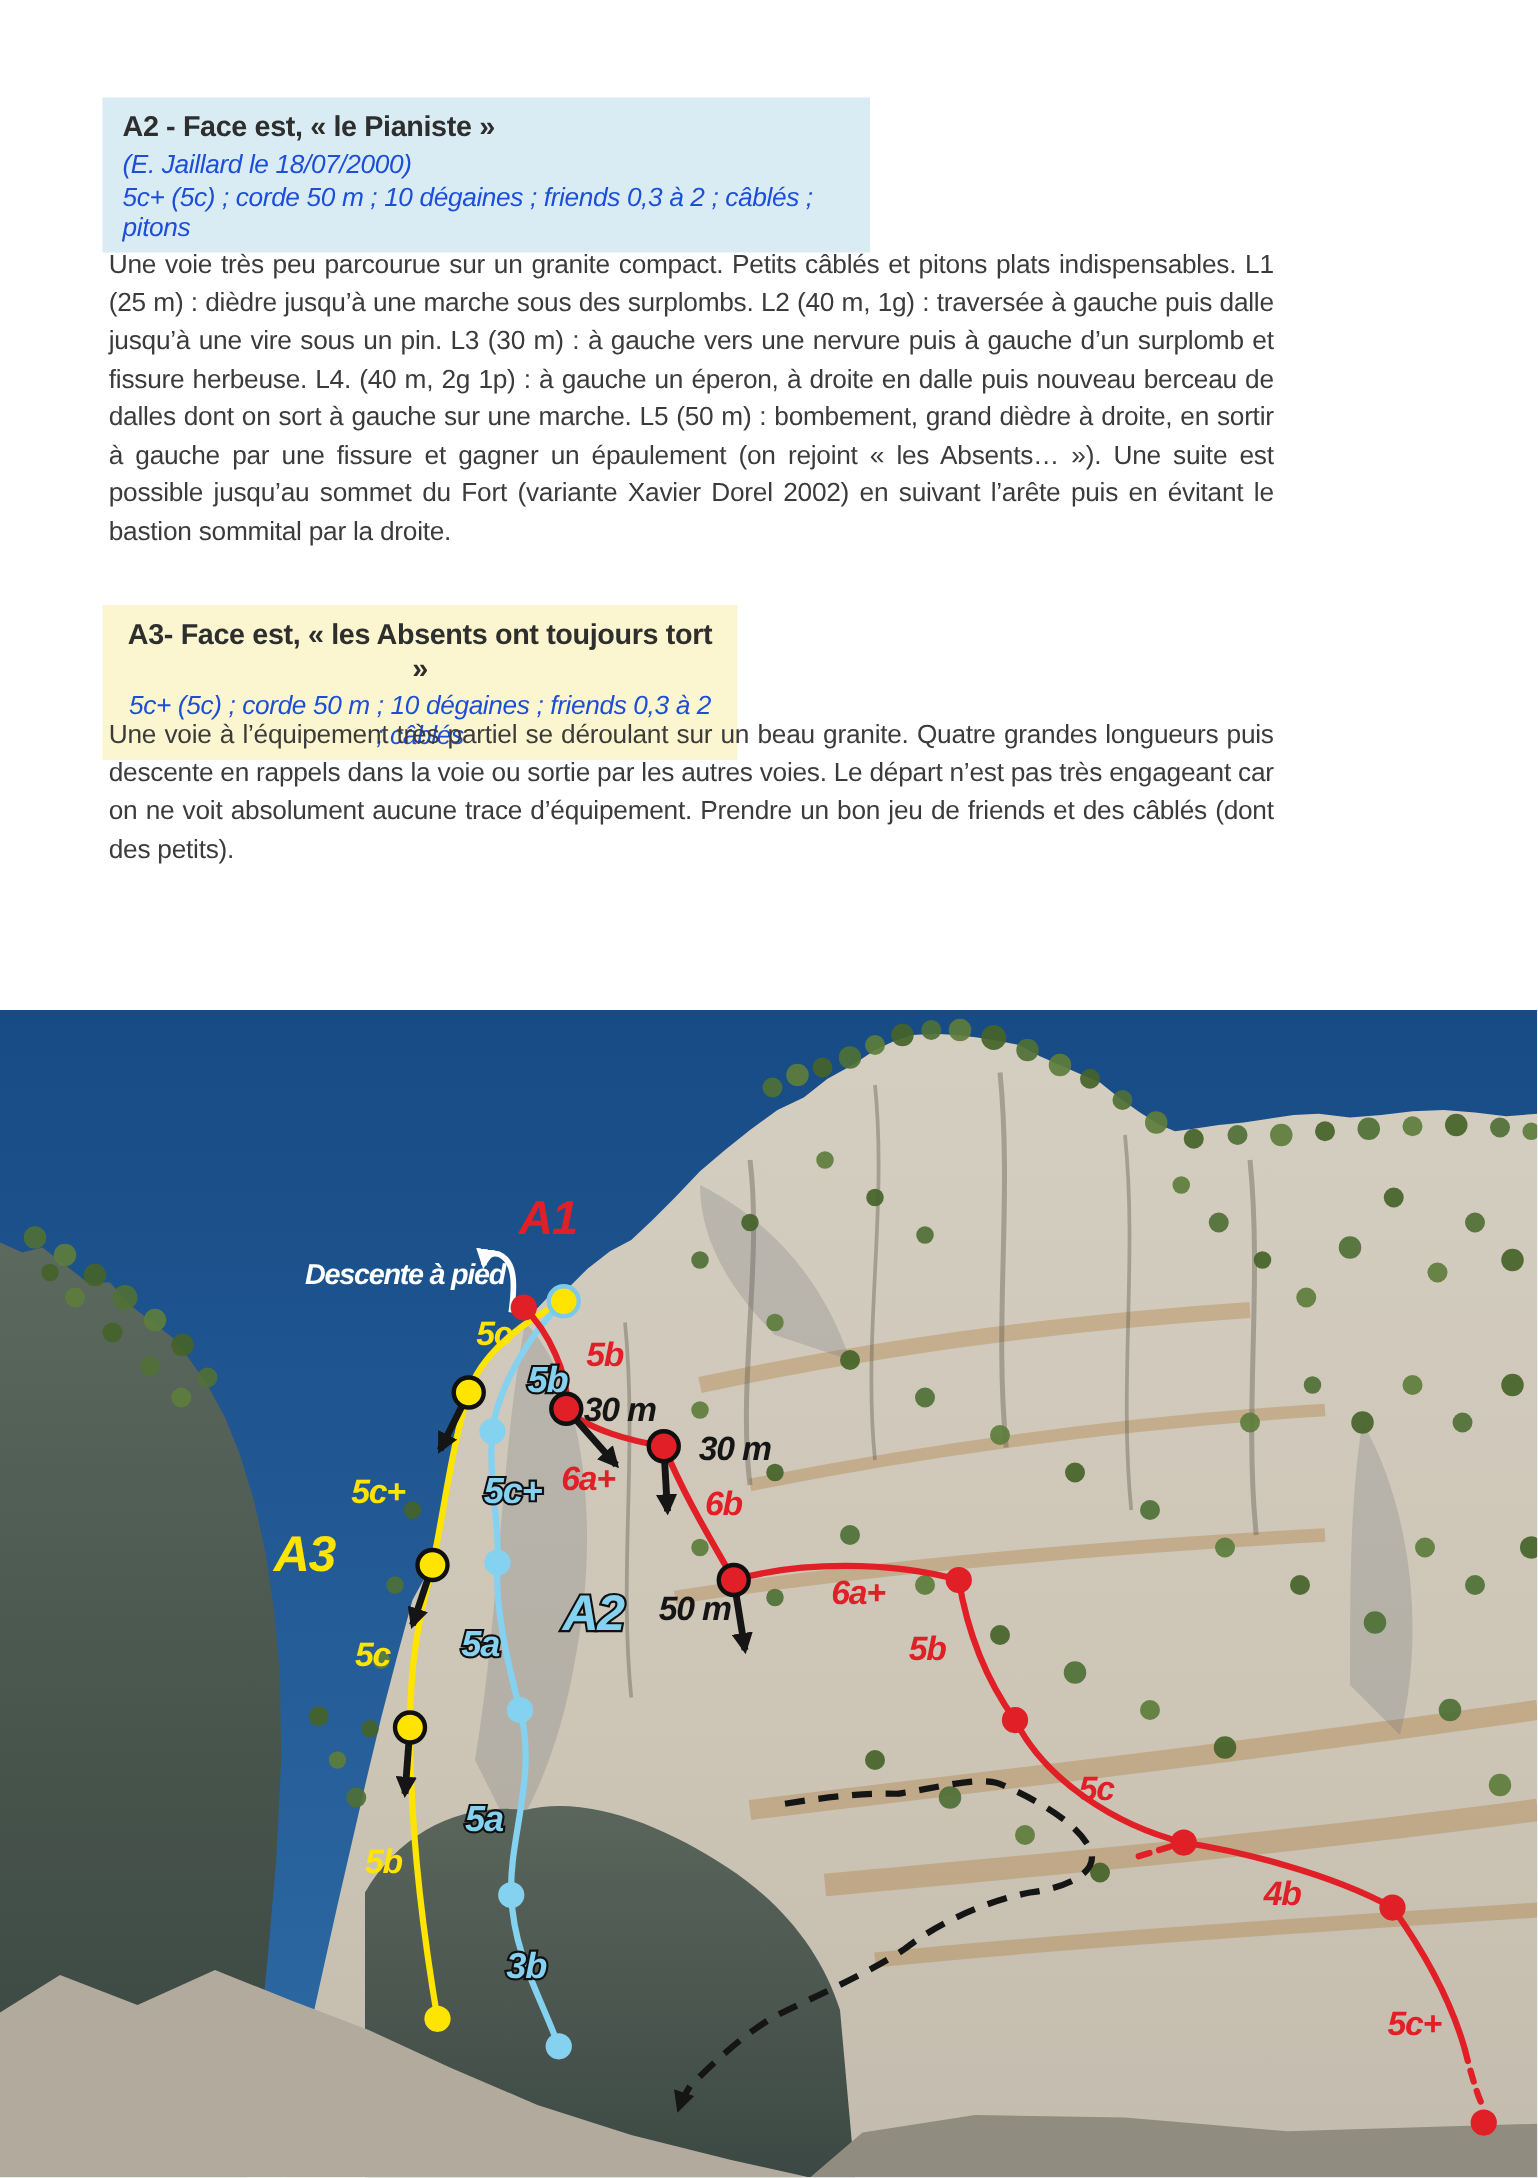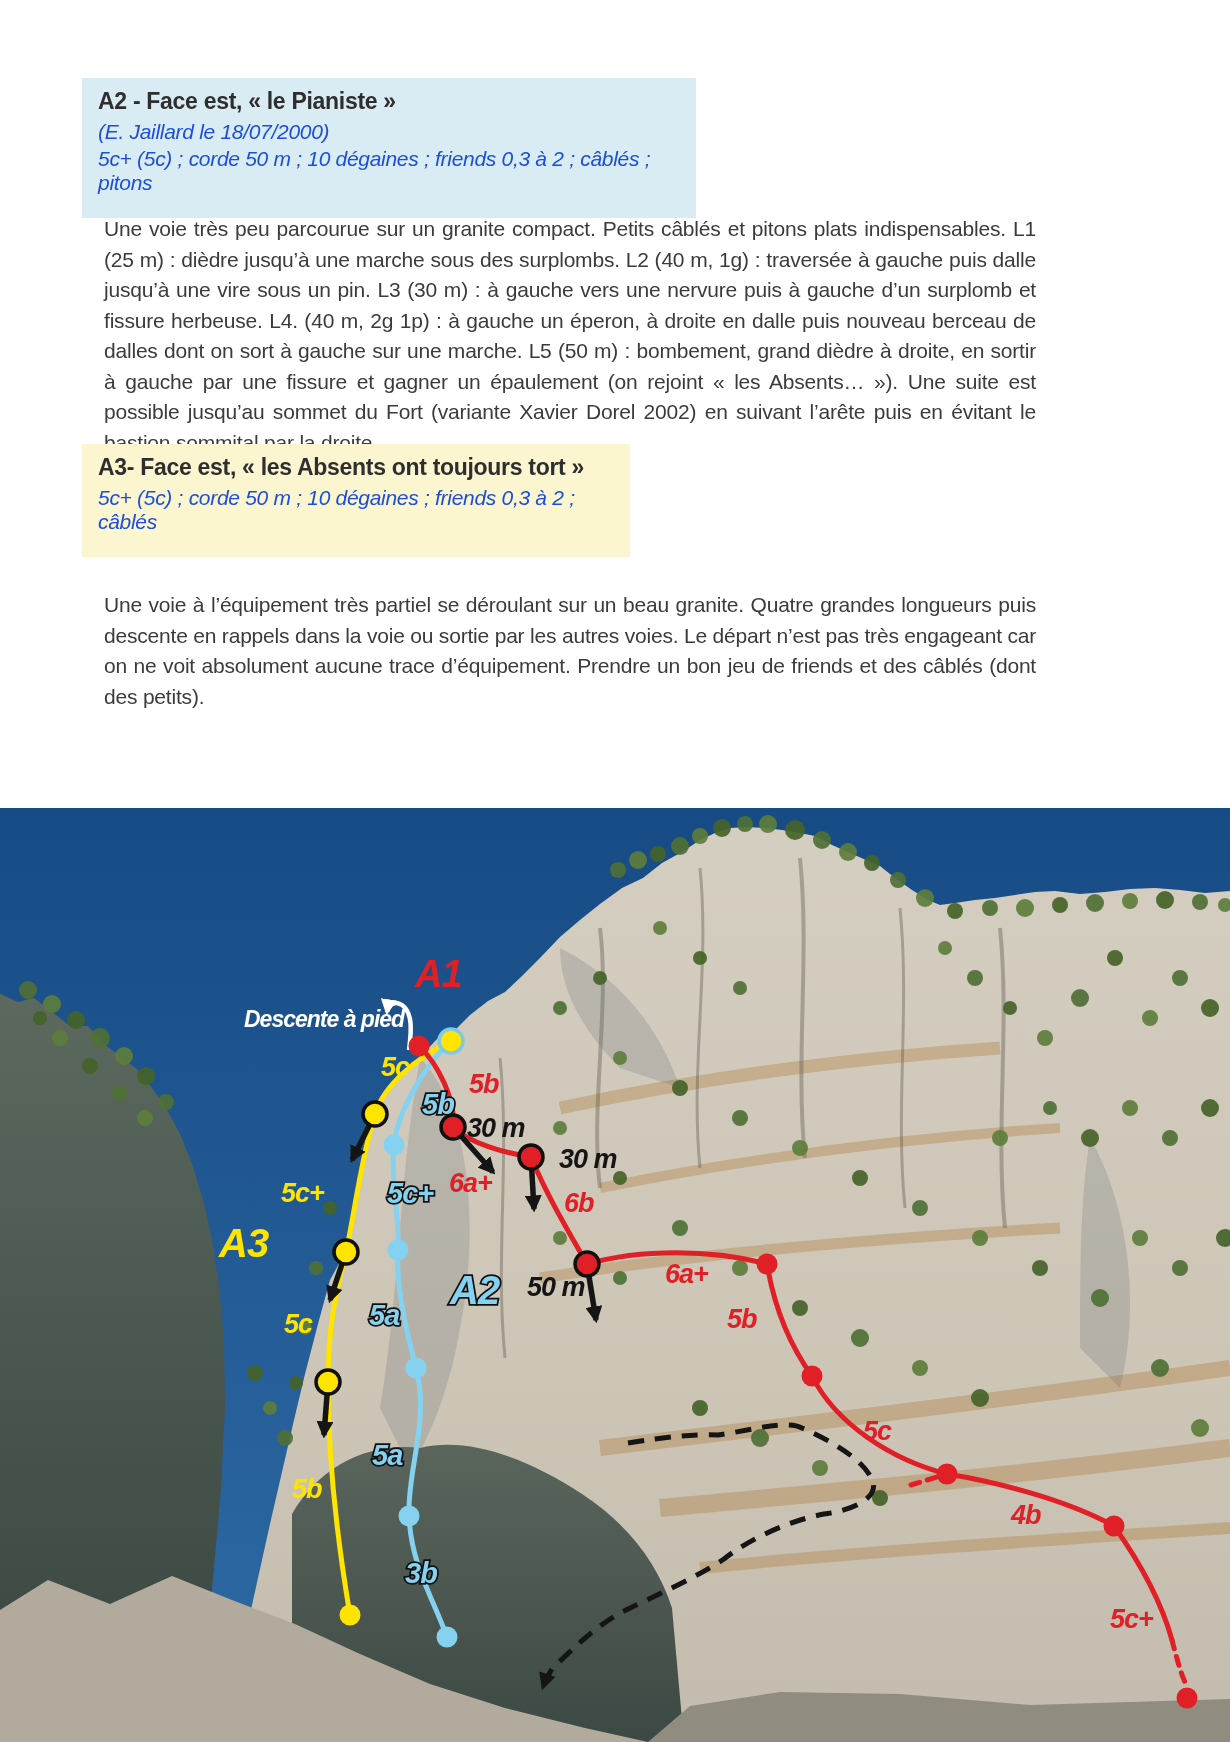--- a/index.html
+++ b/index.html
@@ -1,23 +1,23 @@
 <!DOCTYPE html>
 <html><head>
 <meta charset="utf-8">
 <style>
   html,body{margin:0;padding:0;background:#ffffff;}
   .page{position:relative;width:1230px;height:1742px;background:#fff;overflow:hidden;
         font-family:"Liberation Sans",sans-serif;color:#3b3b3b;}
-  .info-box{position:absolute;left:82px;padding:10px 16px 20px;box-sizing:border-box;}
+  .info-box{position:absolute;left:82px;padding:10px 16px 4px;box-sizing:border-box;}
   .info-box.blue{top:78px;width:614px;background:#d9ecf4;}
-  .info-box.yellow{top:444px;width:548px;background:#fbf6cf;}
+  .info-box.yellow{top:484px;width:508px;background:#fbf6cf;text-align:center;}
   .info-box h2{margin:0 0 5px;font-size:23px;letter-spacing:-.3px;color:#2e2e2e;}
   .info-box p{margin:3px 0;font-style:italic;font-size:21px;color:#1d4ed8;letter-spacing:-.3px;}
-  .body-text{position:absolute;left:87px;width:932px;margin:17px;font-size:21px;line-height:30.5px;
+  .body-text{position:absolute;left:87px;width:932px;margin:0;font-size:21px;line-height:30.5px;
              text-align:justify;letter-spacing:-.2px;color:#3b3b3b;}
   .p1{top:197px;}
   .p2{top:573px;}
   .photo{position:absolute;left:0;top:808px;width:1230px;height:1108px;font-style:italic;}
   .photo svg{display:block;width:1230px;height:934px;}
   .photo text{font-family:"Liberation Sans",sans-serif;font-weight:bold;letter-spacing:-1px;}
 </style>
 </head>
 <body>
 

